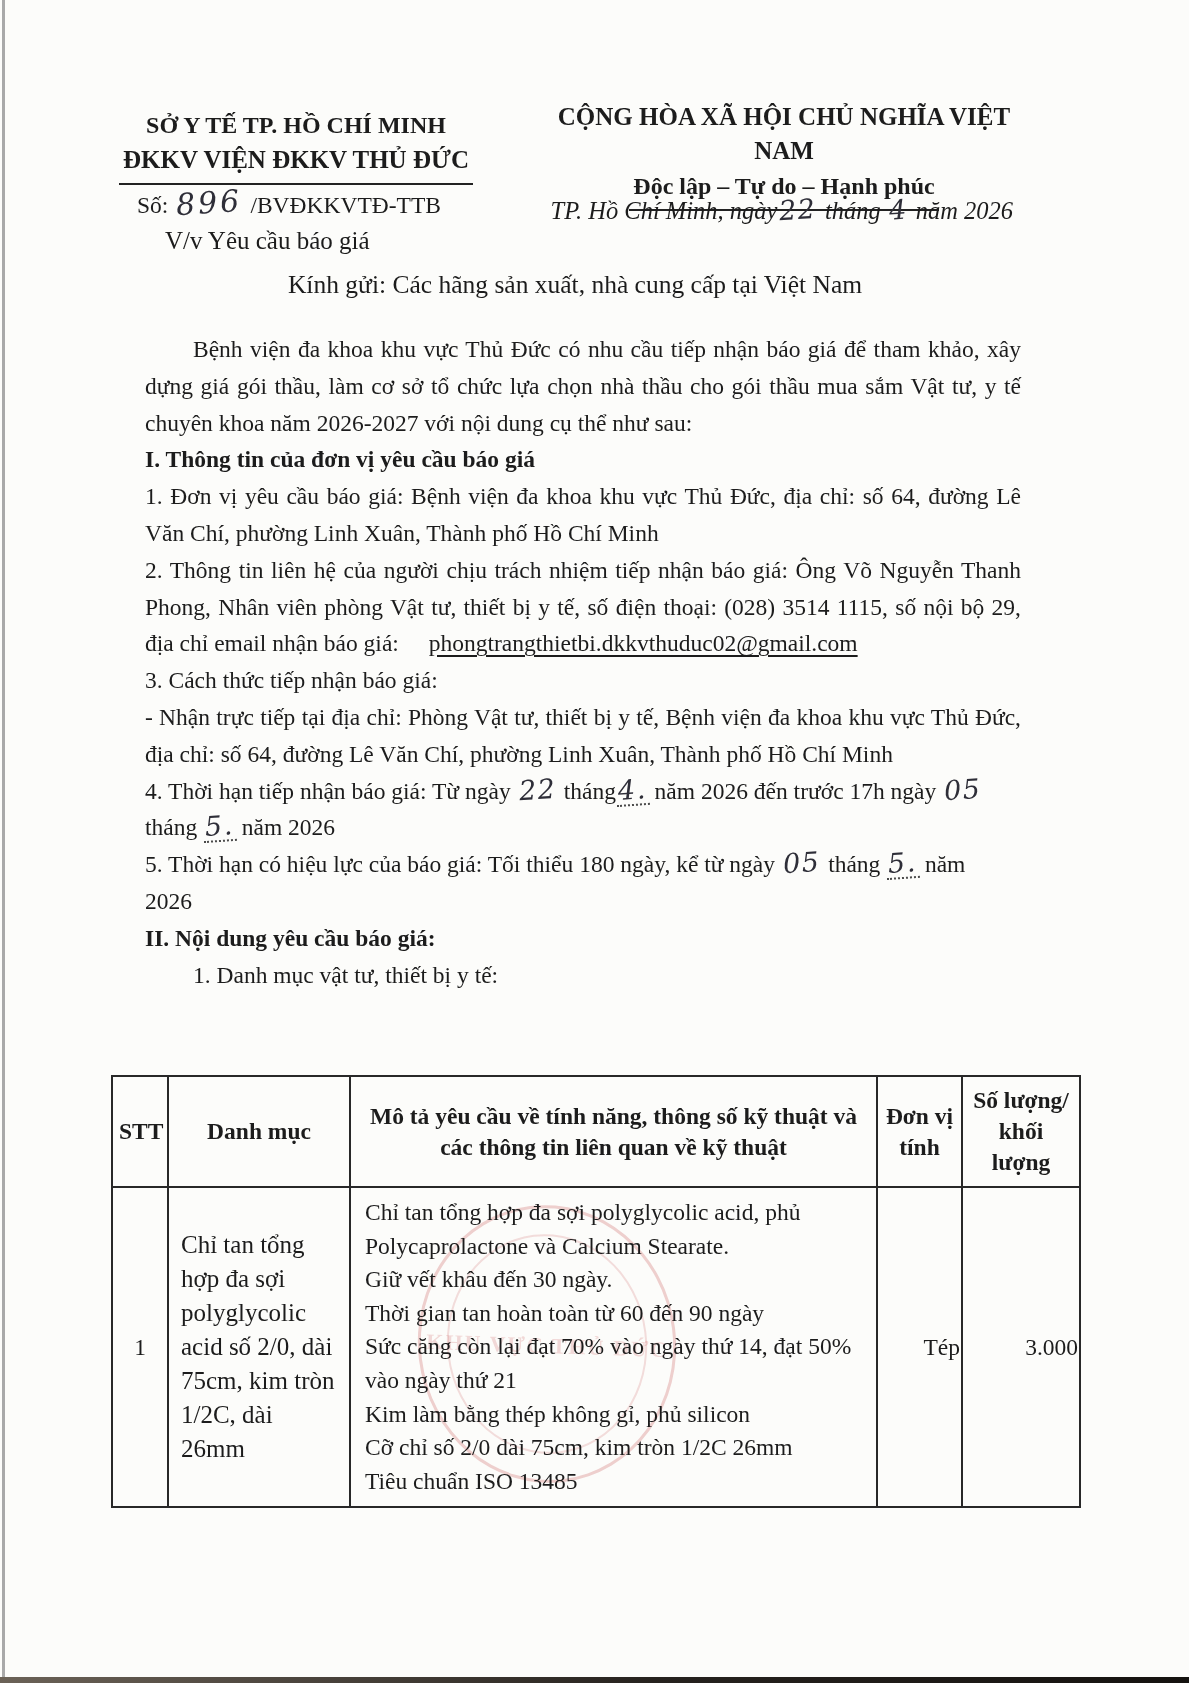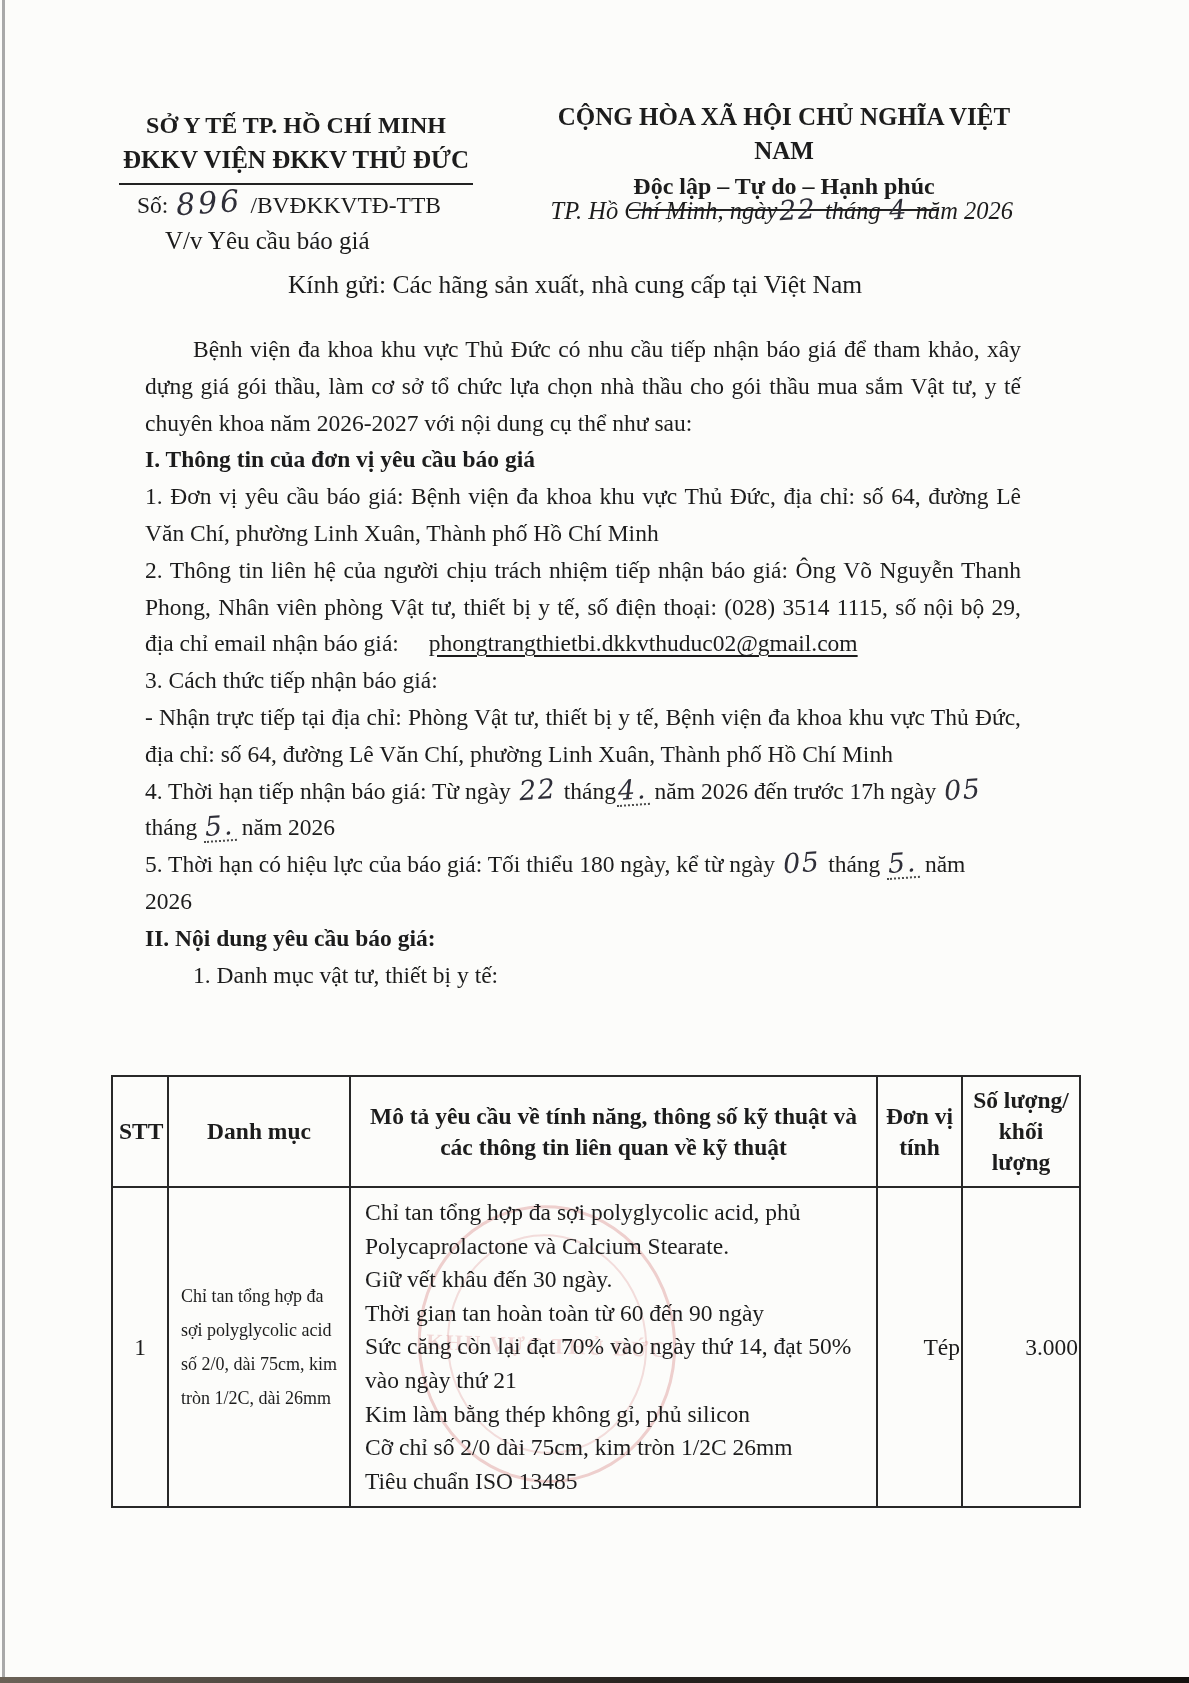--- a/index.html
+++ b/index.html
@@ -68,21 +68,21 @@
     position:absolute; top:1075px; left:111px; width:968px;
     border-collapse:collapse; table-layout:fixed; z-index:1;
     font-size:23.5px; background:transparent;
   }
   table.items th, table.items td { border:2.5px solid #282828; vertical-align:middle; }
   table.items th {
     font-weight:bold; text-align:center; white-space:pre-line;
     line-height:31px; padding:8px 6px; height:88px; box-sizing:border-box;
   }
   td.c-stt { text-align:center; }
-  td.c-dm { padding:8px 8px 8px 12px; line-height:34px; font-size:18px; }
+  td.c-dm { padding:8px 8px 8px 12px; line-height:34px; font-size:25px; }
   td.c-mota { padding:8px 10px 8px 14px; }
   td.c-mota div { line-height:33.6px; }
   td.c-dv, td.c-sl { text-align:right; }
   tr.item-row { height:296px; }
 </style>
 </head>
 <body>
 
 <div class="page">
   <div class="scan-left"></div>

